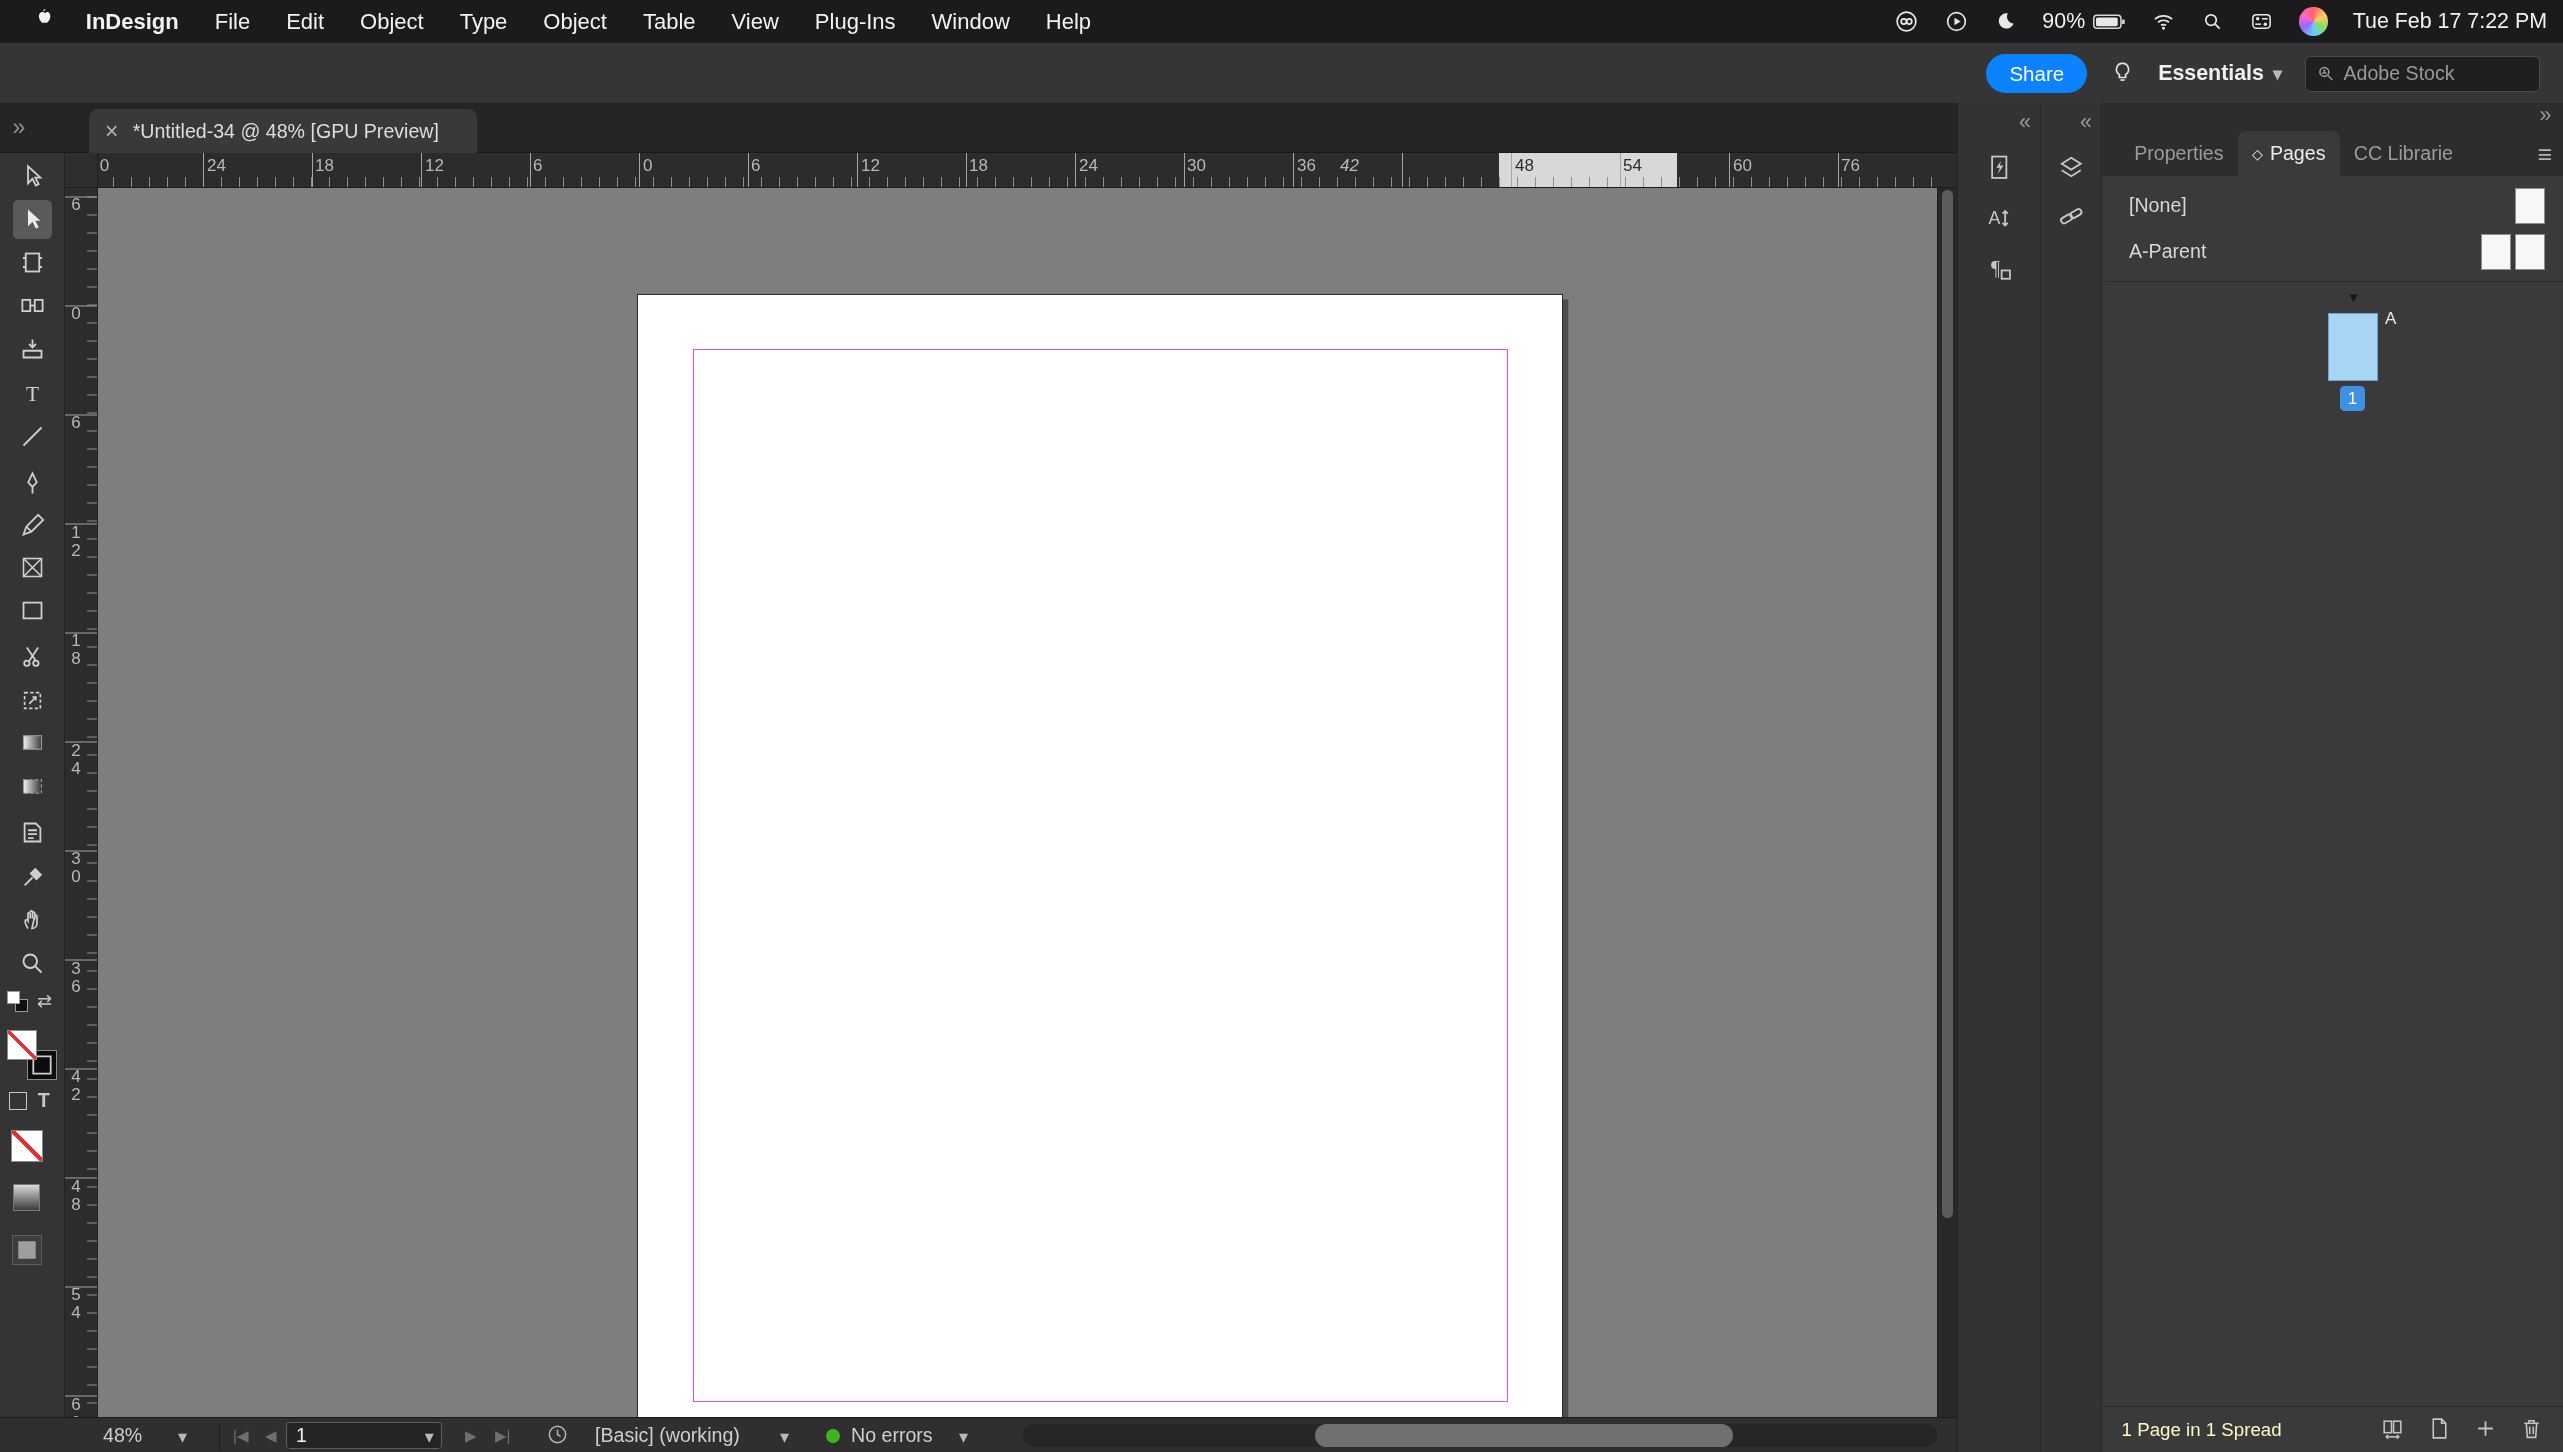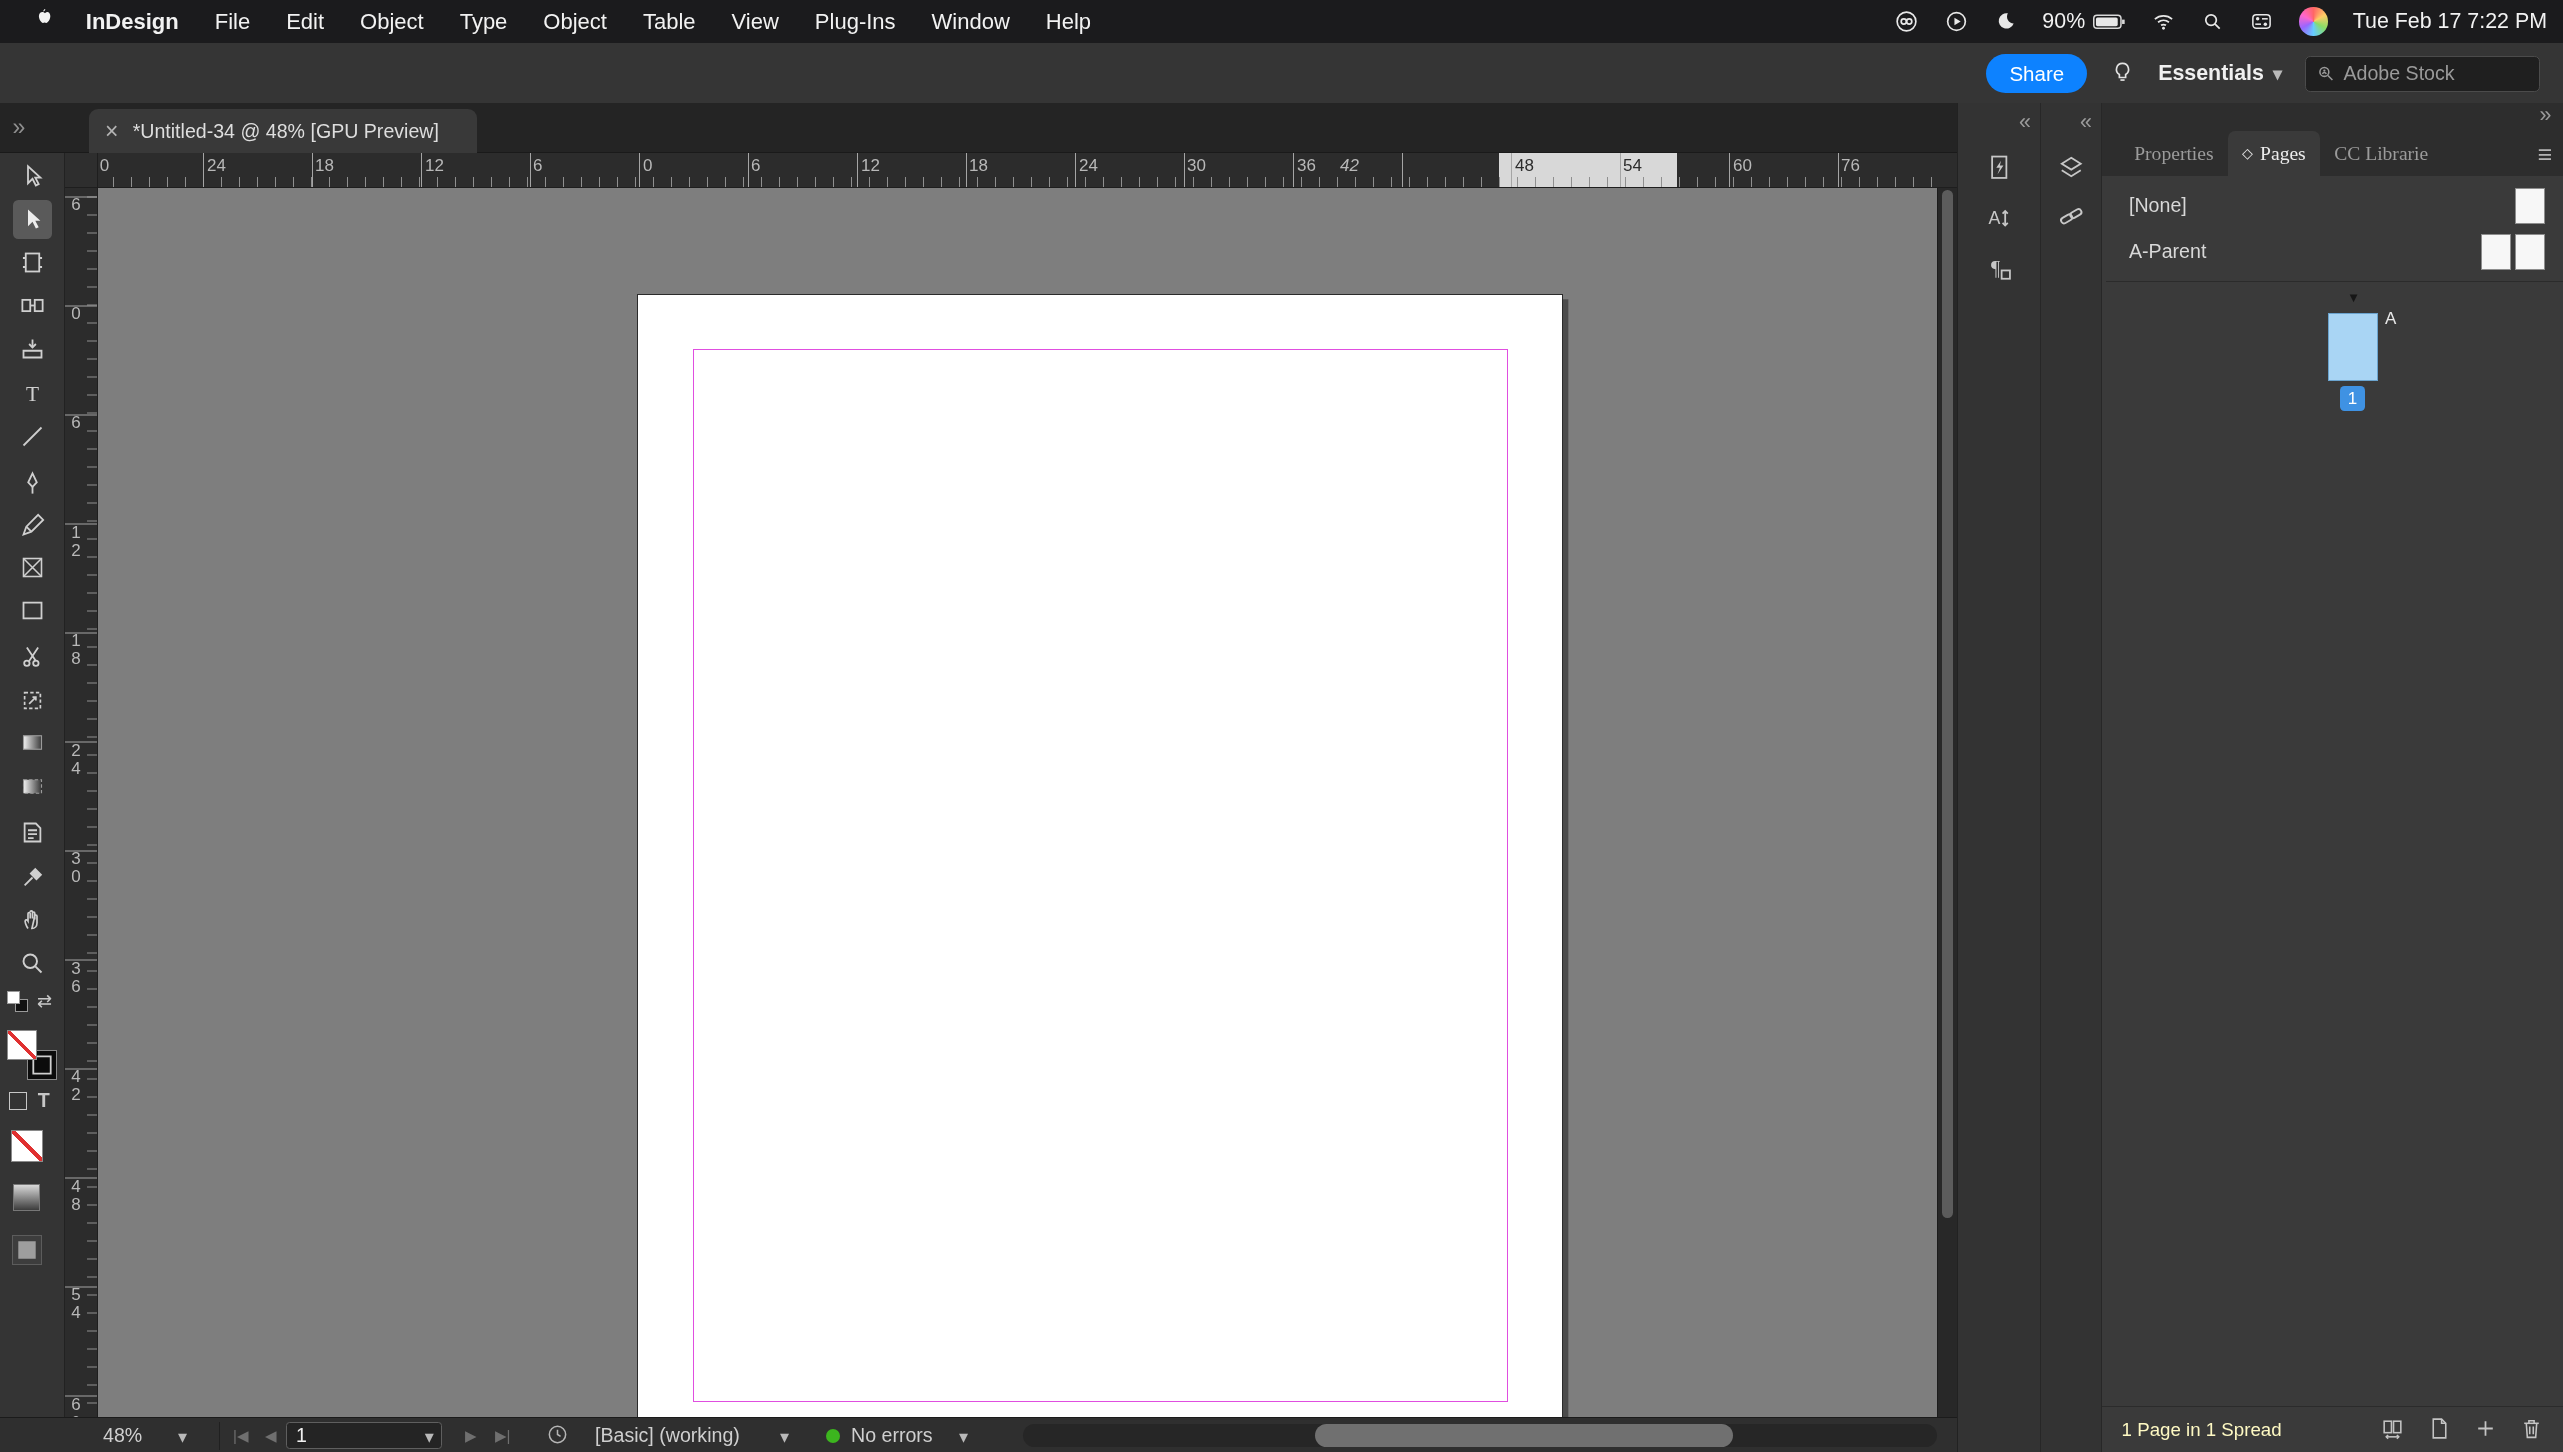--- a/index.html
+++ b/index.html
@@ -105,21 +105,21 @@
   
   #dock { position:absolute; left:1957px; top:103px; width:606px; height:1349px; background:#333333; }
   #strip1 { position:absolute; left:0; top:0; width:83px; height:1349px; background:#333; border-left:0.9px solid #222; }
   #strip2 { position:absolute; left:83px; top:0; width:61px; height:1349px; background:#333; border-left:0.9px solid #272727; }
   .strip-collapse { position:absolute; right:9px; top:7.1px; color:#9a9a9a; font-size:21.4px; }
   .dockicon { position:absolute; left:21.4px; width:39px; height:39px; display:flex; align-items:center; justify-content:center; }
   #strip2 .dockicon { left:10.7px; }
   #mainpanel { position:absolute; left:144px; top:0; width:462px; height:1349px; background:#3a3a3a; border-left:0.9px solid #272727; }
   #ptop { position:absolute; left:0; top:0; width:462px; height:28px; background:#2d2d2d; }
   #ptop .exp { position:absolute; right:12.5px; top:0; color:#9a9a9a; font-size:21.4px; }
-  #ptabs { position:absolute; left:0; top:28px; width:462px; height:45px; background:#2d2d2d; display:flex; align-items:stretch; padding-left:18px; overflow:hidden;font-family:Liberation Serif, serif; }
+  #ptabs { position:absolute; left:0; top:28px; width:462px; height:45px; background:#2d2d2d; display:flex; align-items:stretch; padding-left:18px; overflow:hidden; }
   .ptab { display:flex; align-items:center; gap:7.1px; padding:0 14.2px; font-size:19.6px; color:#9b9b9b; white-space:nowrap; }
   .ptab.active { background:#3a3a3a; color:#ececec; border-radius:7.1px 7.1px 0 0; }
   #ptab-menu { position:absolute; right:10.7px; top:37px; color:#b3b3b3; font-size:25px; }
   #pbody { position:absolute; left:4px; top:73px; width:462px; height:1230px; }
   .mrow { position:absolute; left:0; width:462px; height:46px; }
   .mrow .mname { position:absolute; left:23px; top:10.7px; font-size:19.6px; color:#d8d8d8; }
   .pg-rect { position:absolute; top:5.3px; width:30px; height:36px; background:#f7f7f7; border:0.9px solid #8d8d8d; }
   #divider1 { position:absolute; left:0; top:105px; width:462px; height:0.9px; background:#2b2b2b; }
   #spread-arrow { position:absolute; left:241px; top:114px; color:#161616; font-size:13.3px; }
   #page-thumb { position:absolute; left:222px; top:137px; width:50px; height:68px; background:#a9d5f4; border:0.9px solid #6ba4cf; }

